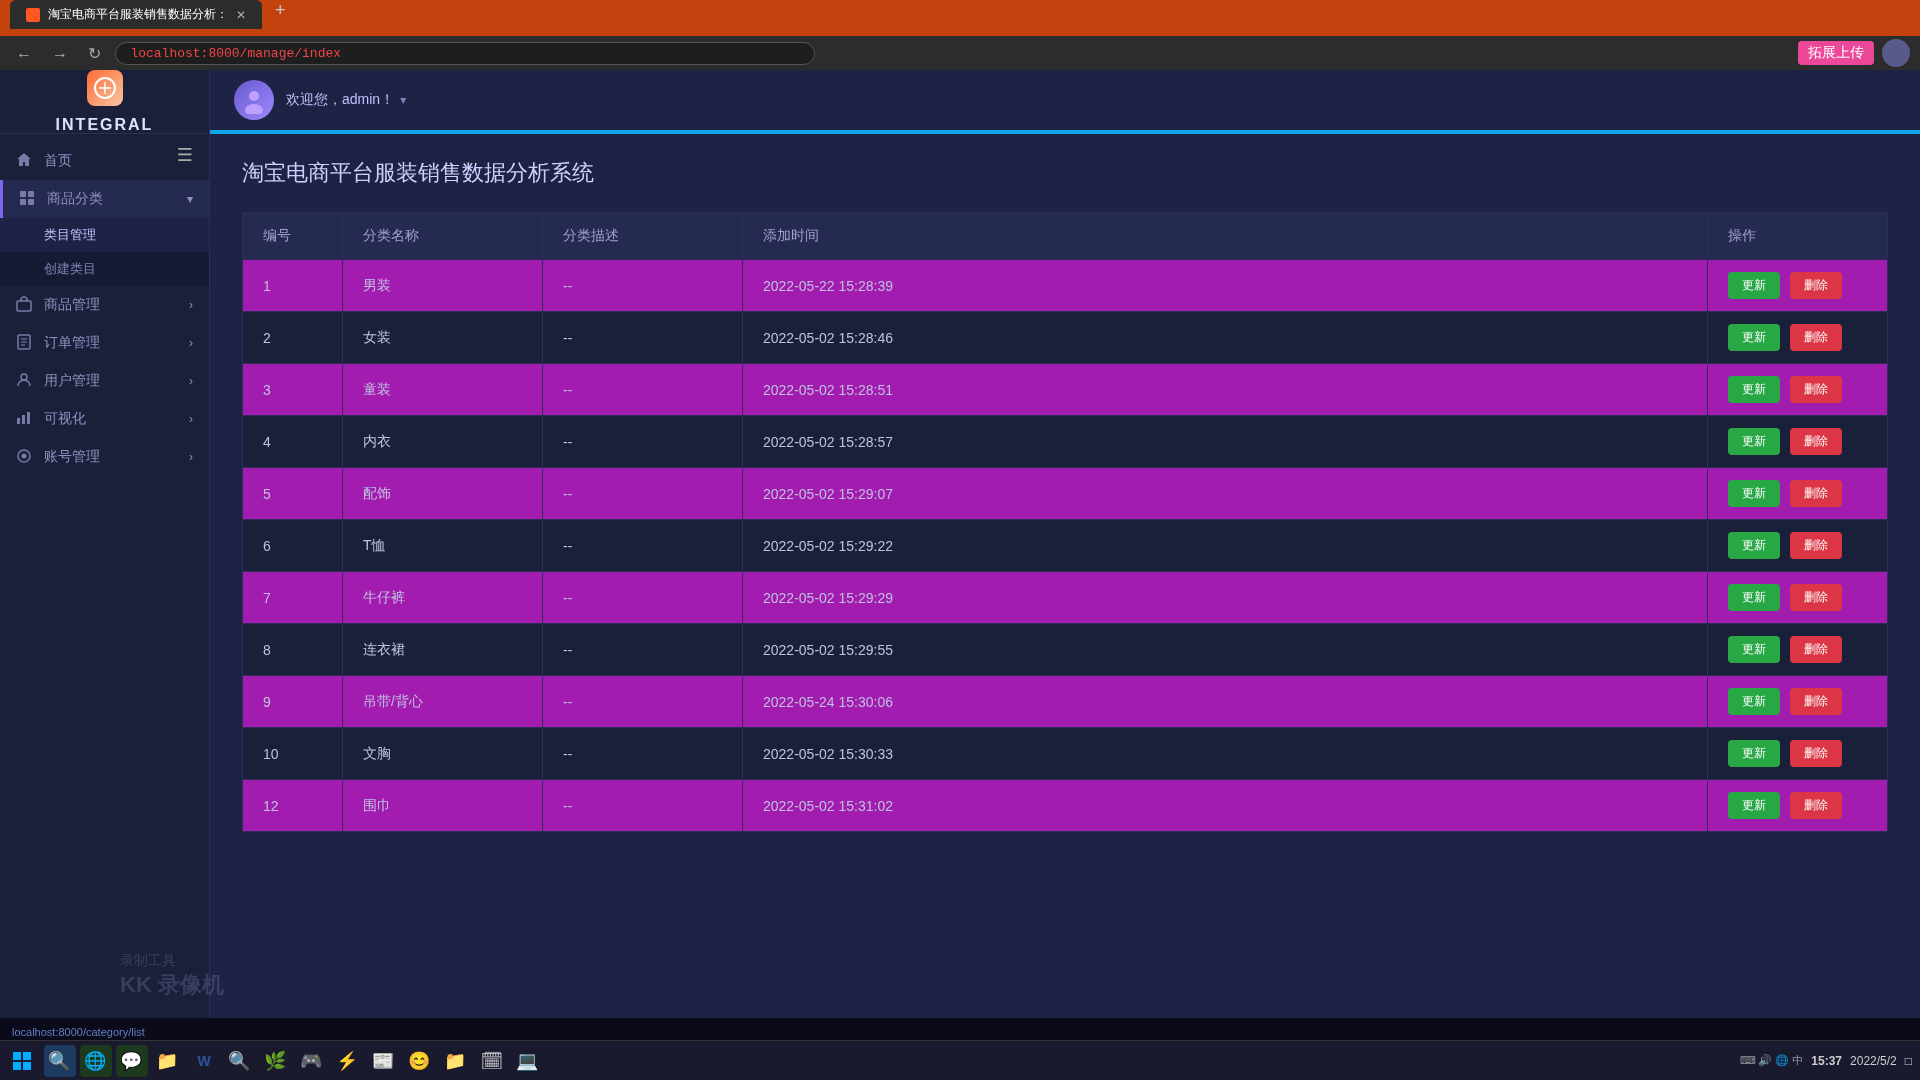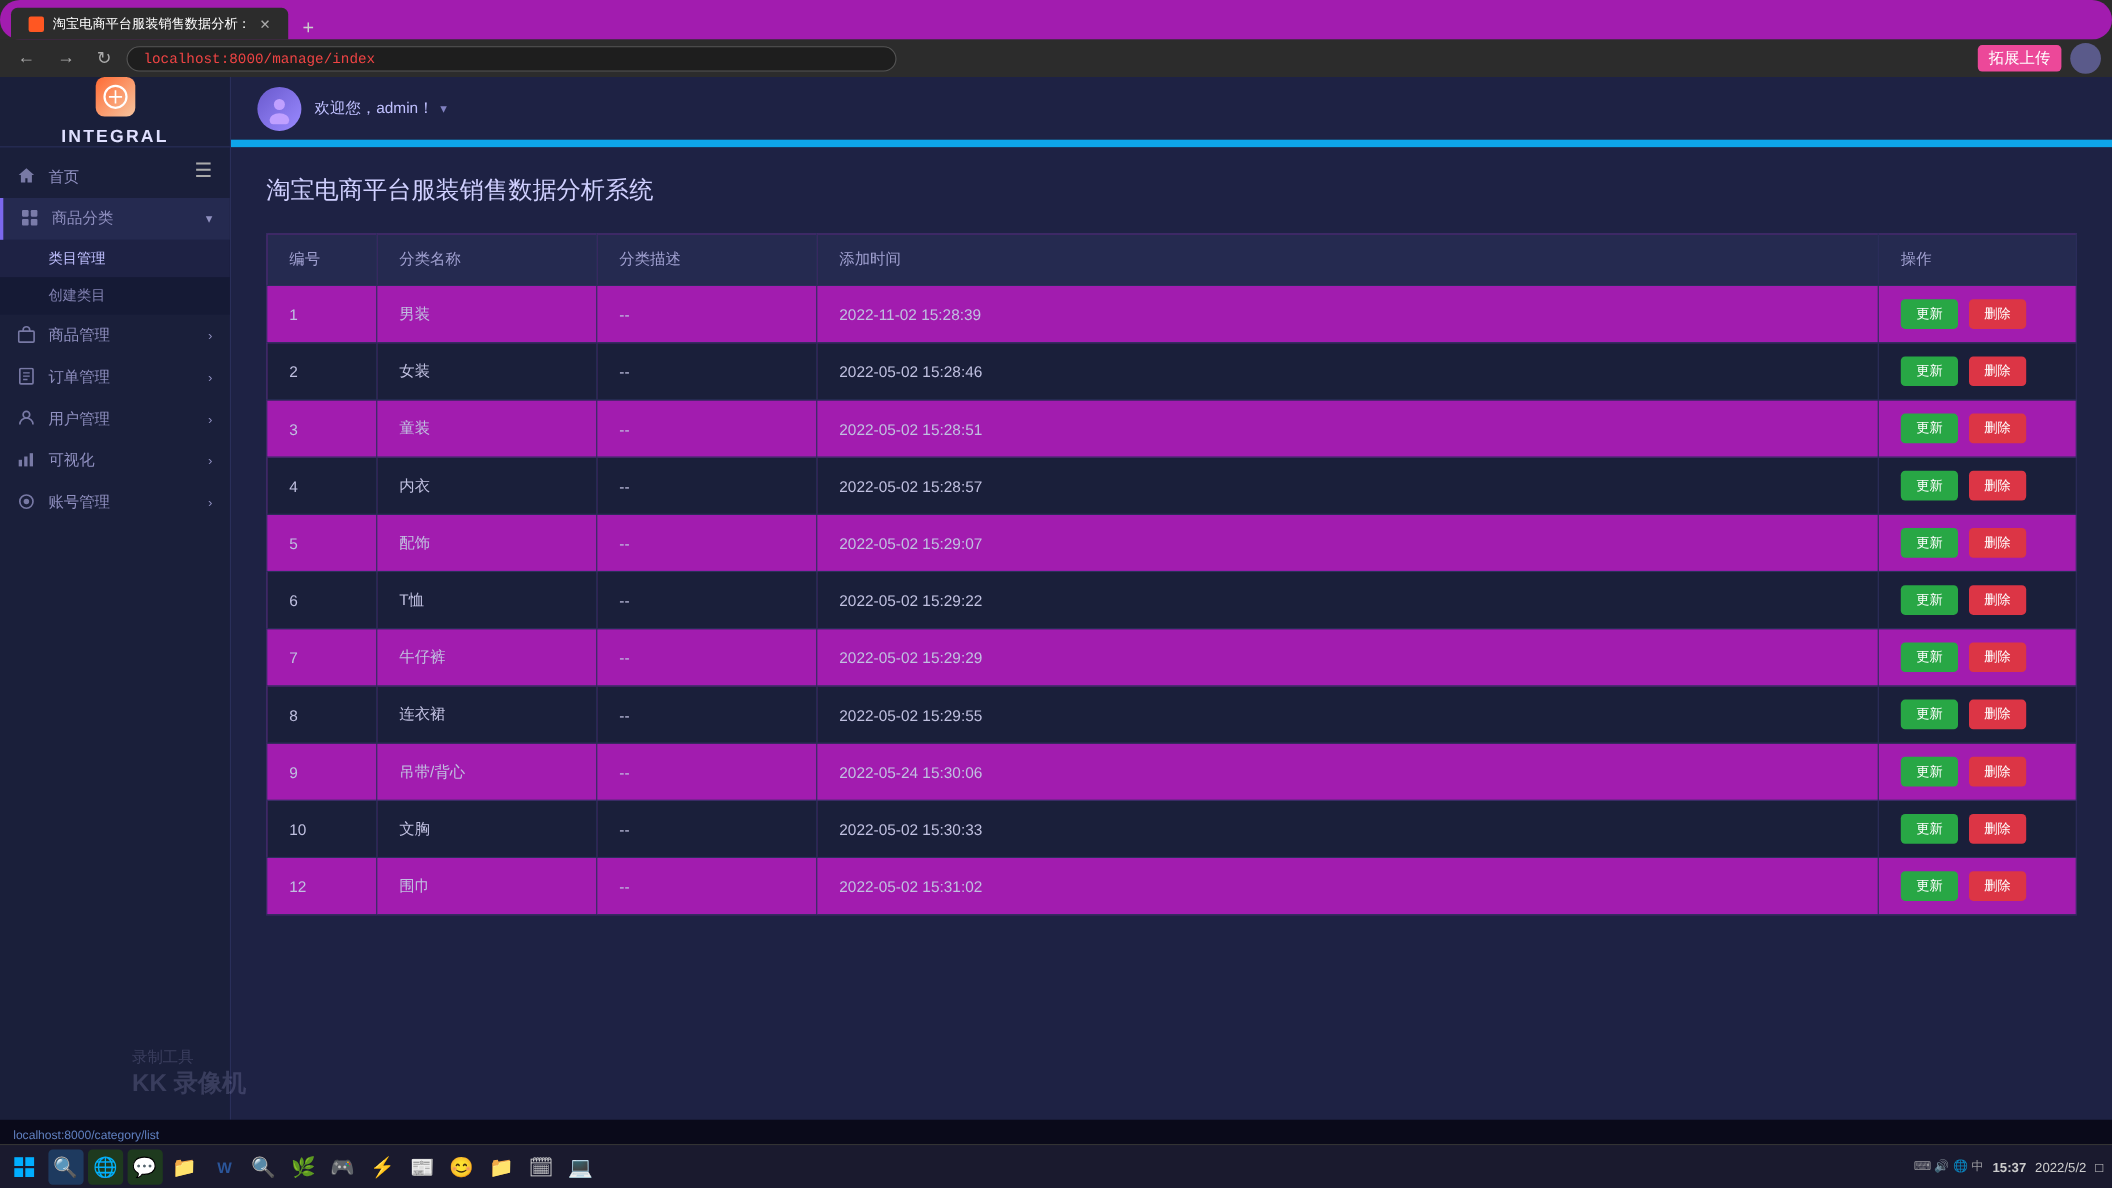--- a/index.html
+++ b/index.html
@@ -1,20 +1,20 @@
 <!DOCTYPE html>
 <html><head>
   <meta charset="utf-8">
   <style>
     * { margin: 0; padding: 0; box-sizing: border-box; }
     body { font-family: "Microsoft YaHei", Arial, sans-serif; background: #1a1f3a; color: #e0e0e0; width: 1920px; height: 1080px; overflow: hidden; display: flex; flex-direction: column; }
 
     
     .browser-chrome { background: #2c2c2c; height: 70px; display: flex; flex-direction: column; flex-shrink: 0; }
-    .browser-tabs { background: #a21caf; height: 36px; display: flex; align-items: flex-end; padding: 0 10px; gap: 5px; border-radius: 18px; }
+    .browser-tabs { background: #c2410c; height: 36px; display: flex; align-items: flex-start; padding: 0 10px; gap: 5px; }
     .browser-tab { background: #1e1e1e; color: #ccc; font-size: 12px; padding: 6px 16px; border-radius: 6px 6px 0 0; display: flex; align-items: center; gap: 8px; min-width: 200px; }
     .browser-tab.active { background: #2c2c2c; color: #fff; }
     .tab-favicon { width: 14px; height: 14px; background: #ff5722; border-radius: 2px; flex-shrink: 0; }
     .tab-close { margin-left: auto; cursor: pointer; opacity: 0.6; }
     .tab-new { background: transparent; border: none; color: #ccc; font-size: 18px; cursor: pointer; padding: 0 8px; }
     .browser-nav { height: 34px; display: flex; align-items: center; padding: 0 10px; gap: 8px; background: #2c2c2c; }
     .nav-btn { background: transparent; border: none; color: #aaa; font-size: 16px; cursor: pointer; padding: 2px 6px; }
     .address-bar { flex: 1; background: #1e1e1e; border: 1px solid #555; border-radius: 16px; padding: 3px 14px; color: #ef4444; font-size: 13px; max-width: 700px; font-family: Liberation Mono, monospace; }
     .browser-actions { margin-left: auto; display: flex; align-items: center; gap: 8px; }
     .ext-btn { background: #ec4899; color: white; border: none; border-radius: 4px; padding: 3px 10px; font-size: 14px; cursor: pointer; font-family: Liberation Serif, serif; }
@@ -31,21 +31,21 @@
     .hamburger-btn { margin-left: auto; background: transparent; border: none; color: #aaa; cursor: pointer; font-size: 18px; }
 
     .nav-menu { flex: 1; padding: 8px 0; overflow-y: auto; }
     .nav-item { display: flex; align-items: center; padding: 10px 16px; cursor: pointer; color: #9090c0; font-size: 14px; gap: 10px; position: relative; }
     .nav-item .nav-icon { width: 18px; height: 18px; flex-shrink: 0; opacity: 0.8; }
     .nav-item .arrow { margin-left: auto; font-size: 12px; }
     .nav-submenu { background: #151a35; }
     .nav-subitem { padding: 8px 16px 8px 44px; cursor: pointer; color: #8080b0; font-size: 13px; }
 
     
-    .header { background: #1e2244; height: 64px; display: flex; align-items: center; padding: 0 24px; border-bottom: 7px solid #0ea5e9; flex-shrink: 0; }
+    .header { background: #1e2244; height: 64px; display: flex; align-items: center; padding: 0 24px; border-bottom: 4px solid #0ea5e9; flex-shrink: 0; }
     .user-avatar { width: 40px; height: 40px; border-radius: 50%; background: linear-gradient(135deg, #6a5acd, #9a8aff); display: flex; align-items: center; justify-content: center; margin-right: 12px; overflow: hidden; }
     .welcome-text { color: #c0c0ff; font-size: 14px; }
     .dropdown-arrow { margin-left: 6px; color: #8080c0; font-size: 12px; cursor: pointer; }
 
     
     .main-content { flex: 1; background: #1e2244; padding: 24px 32px; overflow-y: auto; }
     .page-title { font-size: 22px; color: #d0d0ff; margin-bottom: 24px; font-weight: 500; }
 
     
     .data-table { width: 100%; border-collapse: collapse; background: #a21caf; }
@@ -225,21 +225,21 @@
             <th style="width:200px;">分类描述</th>
             <th>添加时间</th>
             <th style="width:180px;">操作</th>
           </tr>
         </thead>
         <tbody id="table-body">
         <tr>
       <td>1</td>
       <td>男装</td>
       <td>--</td>
-      <td>2022-11-02 15:28:39</td>
+      <td>2022-05-22 15:28:39</td>
       <td>
         <button class="btn-update">更新</button>
         <button class="btn-delete">删除</button>
       </td>
     </tr>
             <tr>
       <td>2</td>
       <td>女装</td>
       <td>--</td>
       <td>2022-05-02 15:28:46</td>

